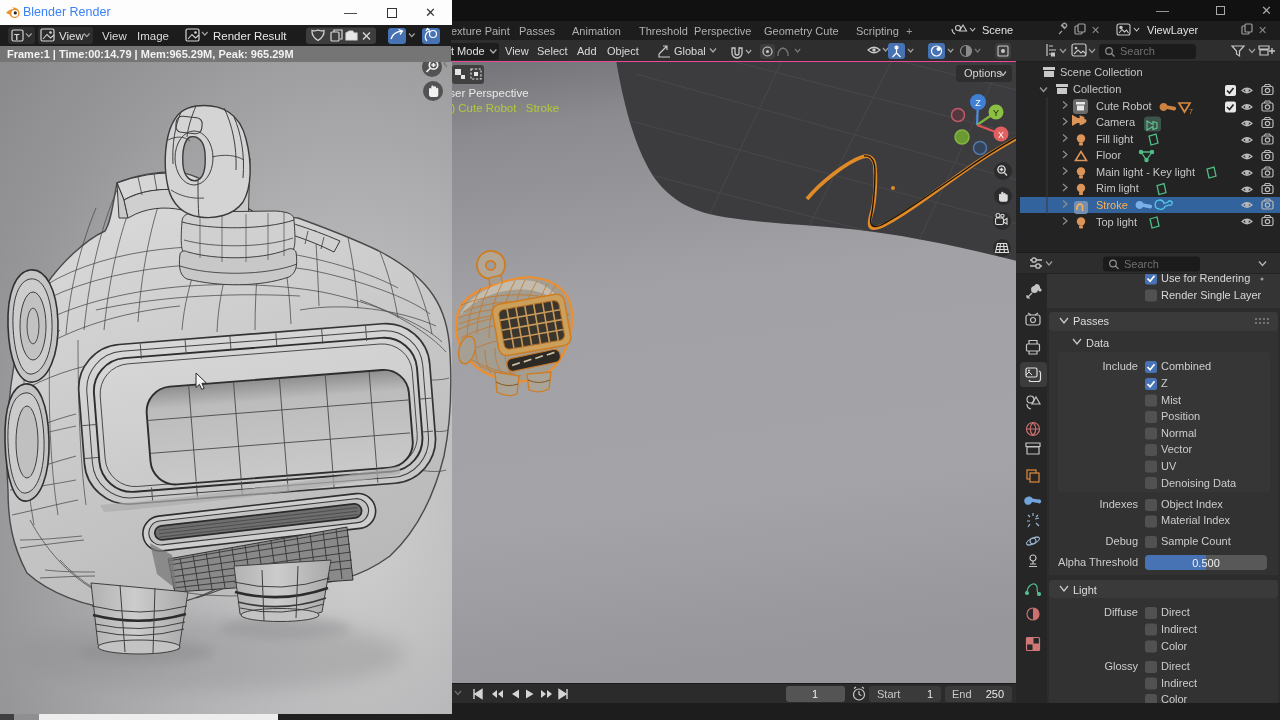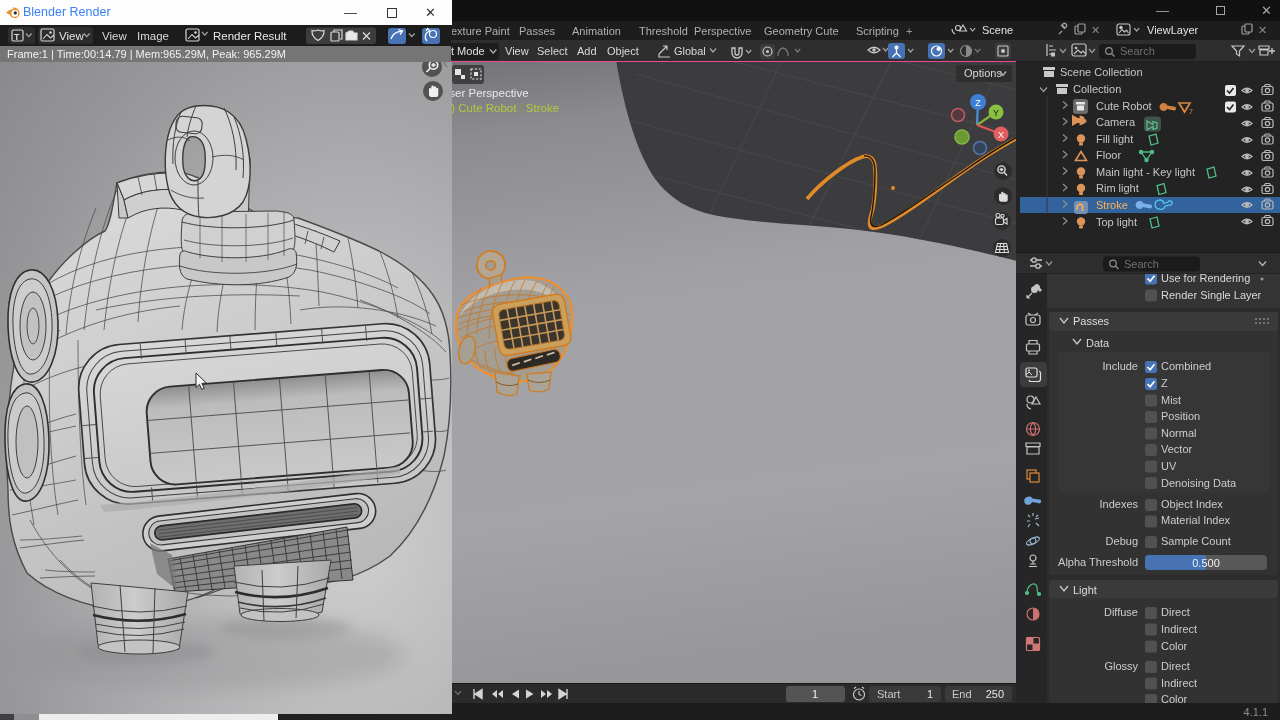--- a/index.html
+++ b/index.html
@@ -604,23 +604,20 @@
       </g>
       <rect x="418" y="2" width="72" height="16" rx="3" fill="#3a3a3a"></rect>
       <text x="426" y="14" font-size="11" fill="#c9c9c9">Start</text>
       <text x="482" y="14" font-size="11" fill="#e8e8e8" text-anchor="end">1</text>
       <rect x="494" y="2" width="67" height="16" rx="3" fill="#3a3a3a"></rect>
       <text x="501" y="14" font-size="11" fill="#c9c9c9">End</text>
       <text x="553" y="14" font-size="11" fill="#e8e8e8" text-anchor="end">250</text>
     </svg>
   </div>
 
-  <div class="abs" style="left:451px;top:703px;width:829px;height:17px;background:#1d1d1d;">
-    <span class="abs" style="right:12px;top:3px;color:#8d8d8d;font-size:11px;">4.1.1</span>
-  </div>
 </div>
 
 <div class="abs" id="renderwin" style="left:0;top:0;width:452px;height:714px;">
   <div class="abs" style="left:0;top:0;width:452px;height:25px;background:#fdfdfd;"></div>
   <div class="abs txt" style="left:23px;top:5px;color:#3b82f6;font-size:12.5px;">Blender Render</div>
   <svg class="abs" style="left:6px;top:7px;" width="14" height="11" viewBox="0 0 14 11">
     <path d="M0,6 C2,3.5 5,2 8,2 L6,0.5 L9.5,0.8 C12,2 13.6,4 13.6,6.2 C13.6,8.8 11.5,11 8.6,11 C6.2,11 4.2,9.5 3.6,7.5 Z" fill="#e8912d"></path>
     <circle cx="8.8" cy="6.4" r="3.4" fill="#ffffff"></circle>
     <circle cx="9.3" cy="5.9" r="1.6" fill="#2b2b2b"></circle>
   </svg>
@@ -664,21 +661,21 @@
       <path d="M409,8.5 l2.8,3.2 l2.8,-3.2" stroke="#a5a5a5" stroke-width="1.2" fill="none"></path>
       <rect x="422" y="3" width="18" height="16" rx="3" fill="#4772b3"></rect>
       <g stroke="#fff" stroke-width="1.2" fill="none">
         <circle cx="433" cy="9" r="3.5"></circle>
         <path d="M427,16 a6,6 0 0 1 3,-10 m-4,0 l1.5,-2.5 l2,2"></path>
       </g>
     </svg>
   </div>
 
   <div class="abs" style="left:0;top:46px;width:452px;height:16px;background:#757575;">
-    <span class="abs" style="left:7px;top:2px;color:#f2f2f2;font-size:11px;">Frame:1 | Time:00:14.79 | Mem:965.29M, Peak: 965.29M</span>
+    <span class="abs" style="left:7px;top:2px;color:#f2f2f2;font-size:11px;font-weight:bold;">Frame:1 | Time:00:14.79 | Mem:965.29M, Peak: 965.29M</span>
   </div>
 
   <div class="abs" id="renderarea" style="left:0;top:62px;width:452px;height:652px;overflow:hidden;">
   <svg width="452" height="652" viewBox="0 62 452 652" xmlns="http://www.w3.org/2000/svg">
     <defs>
       <radialGradient id="rbg" cx="78%" cy="70%" r="115%">
         <stop offset="0%" stop-color="#d0d0d0"></stop>
         <stop offset="35%" stop-color="#b6b6b8"></stop>
         <stop offset="70%" stop-color="#97979a"></stop>
         <stop offset="100%" stop-color="#848487"></stop>

